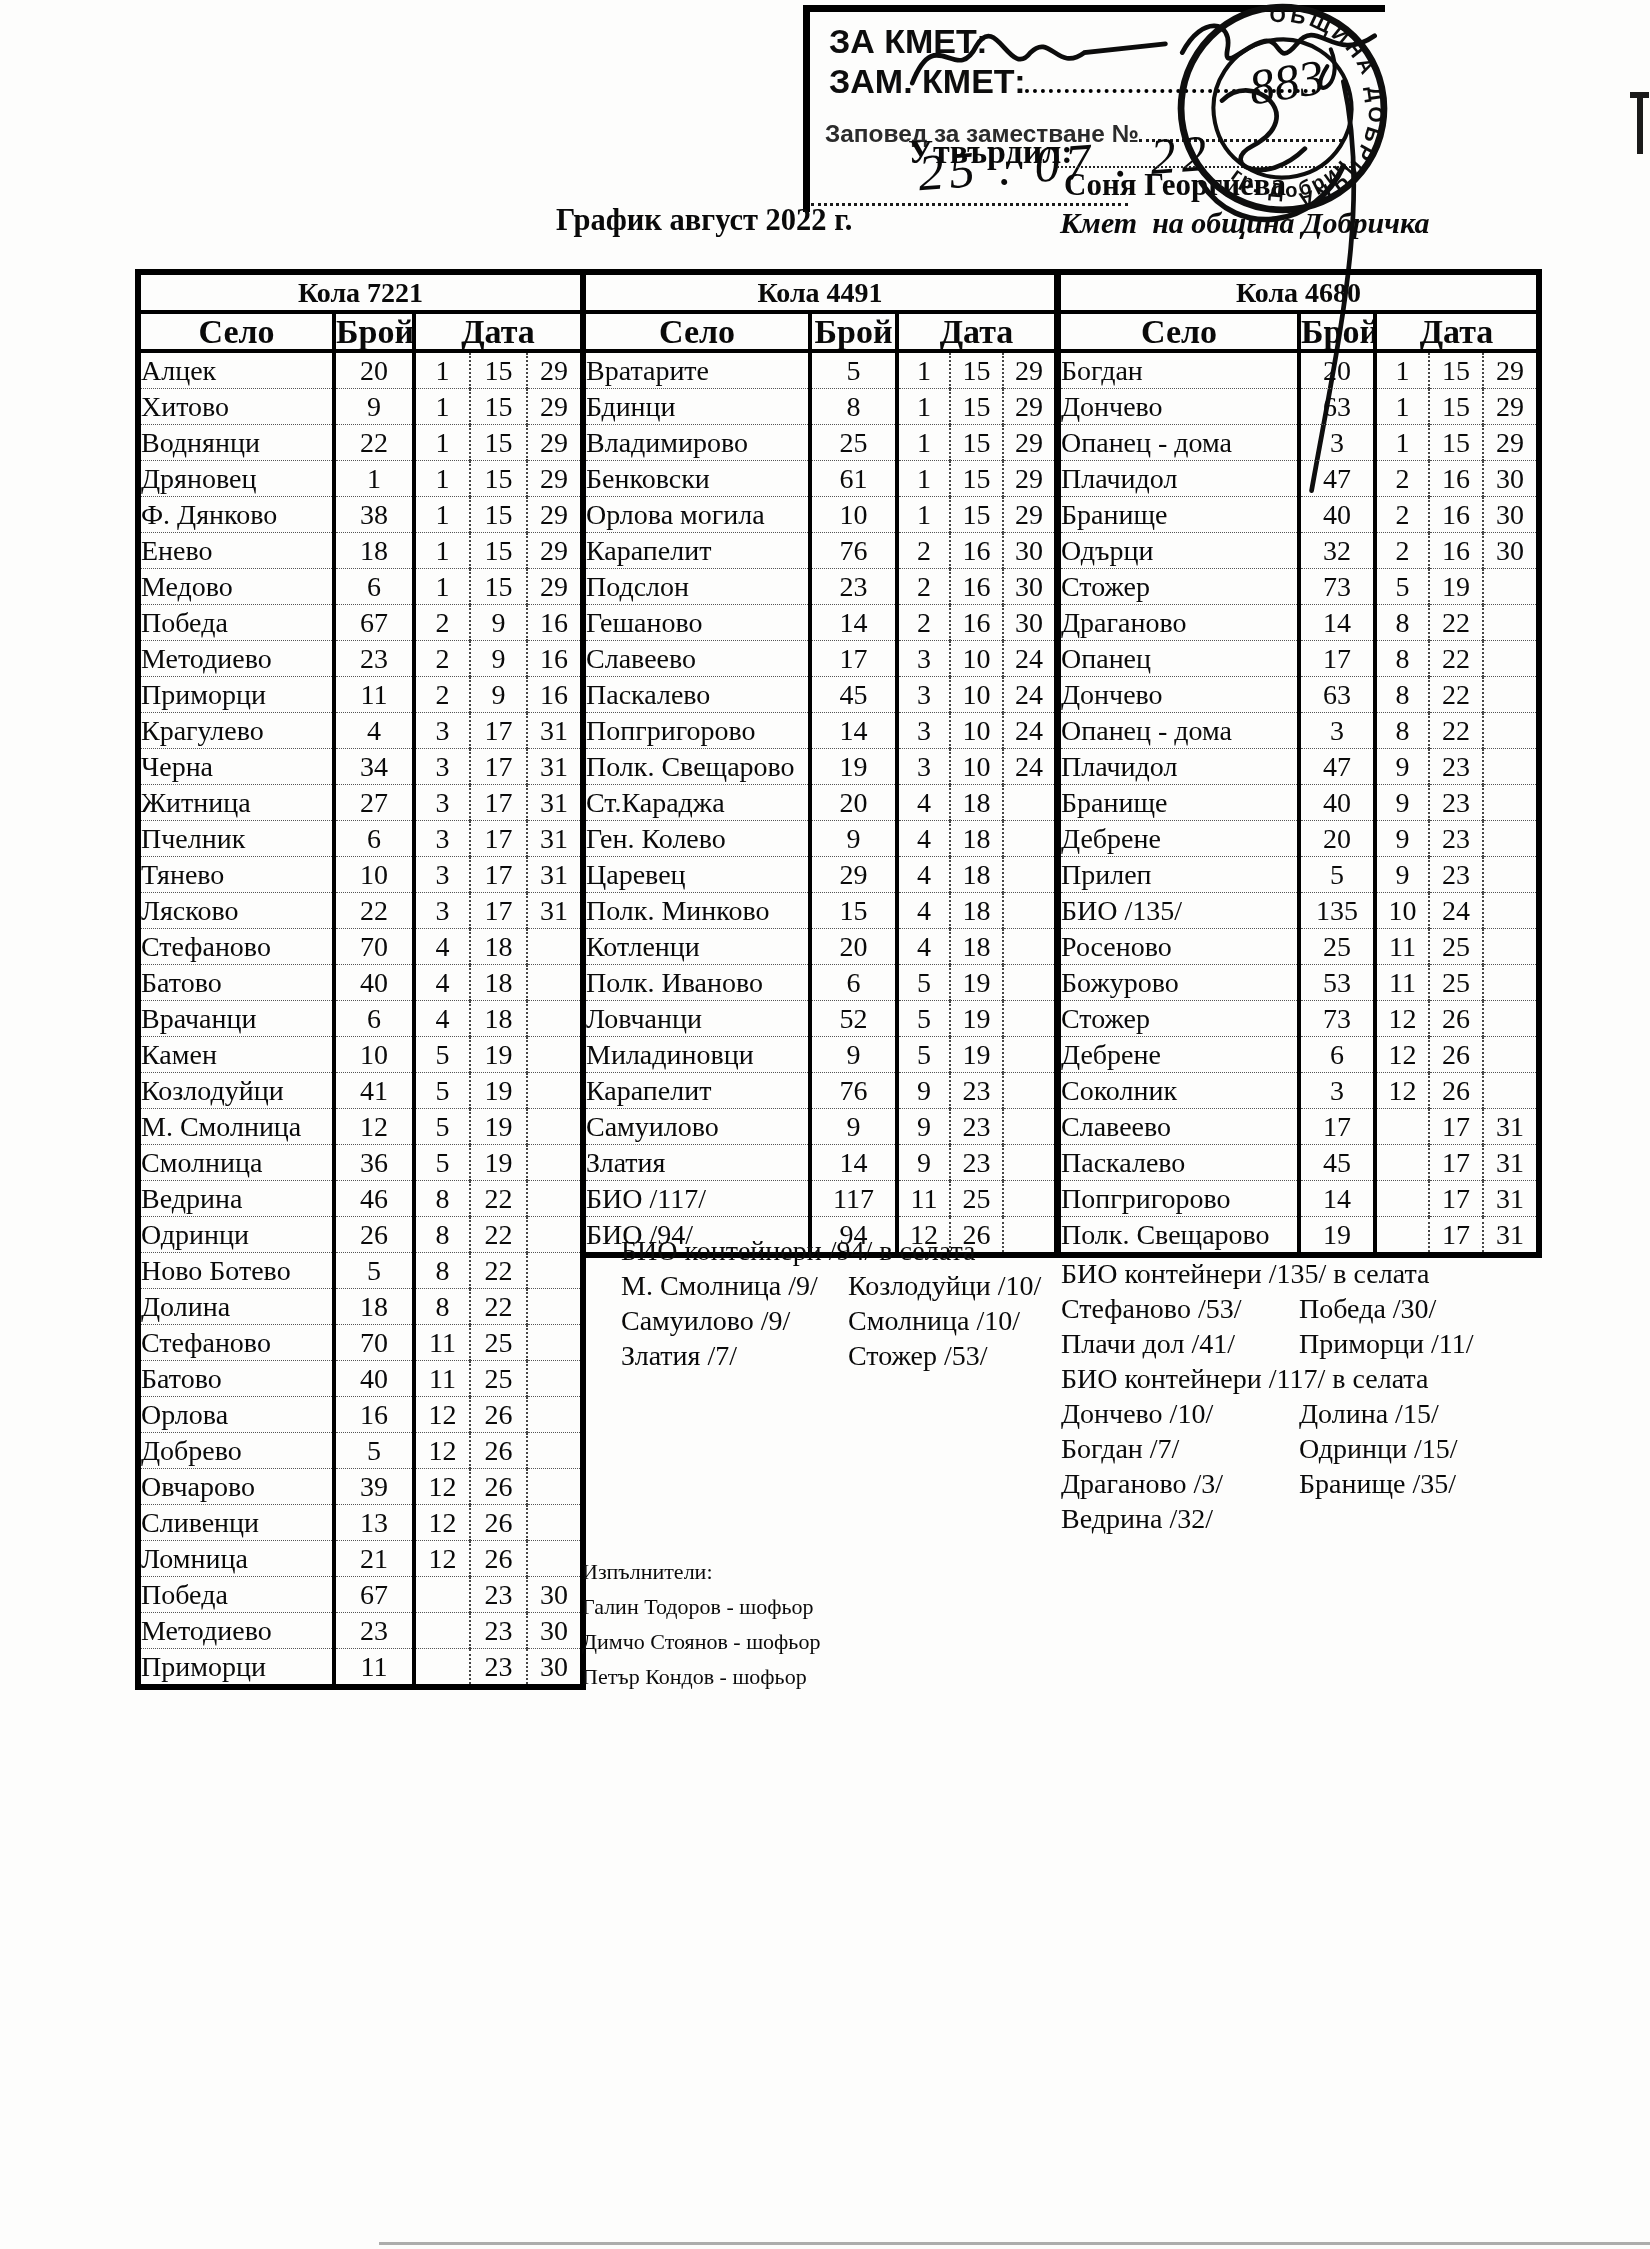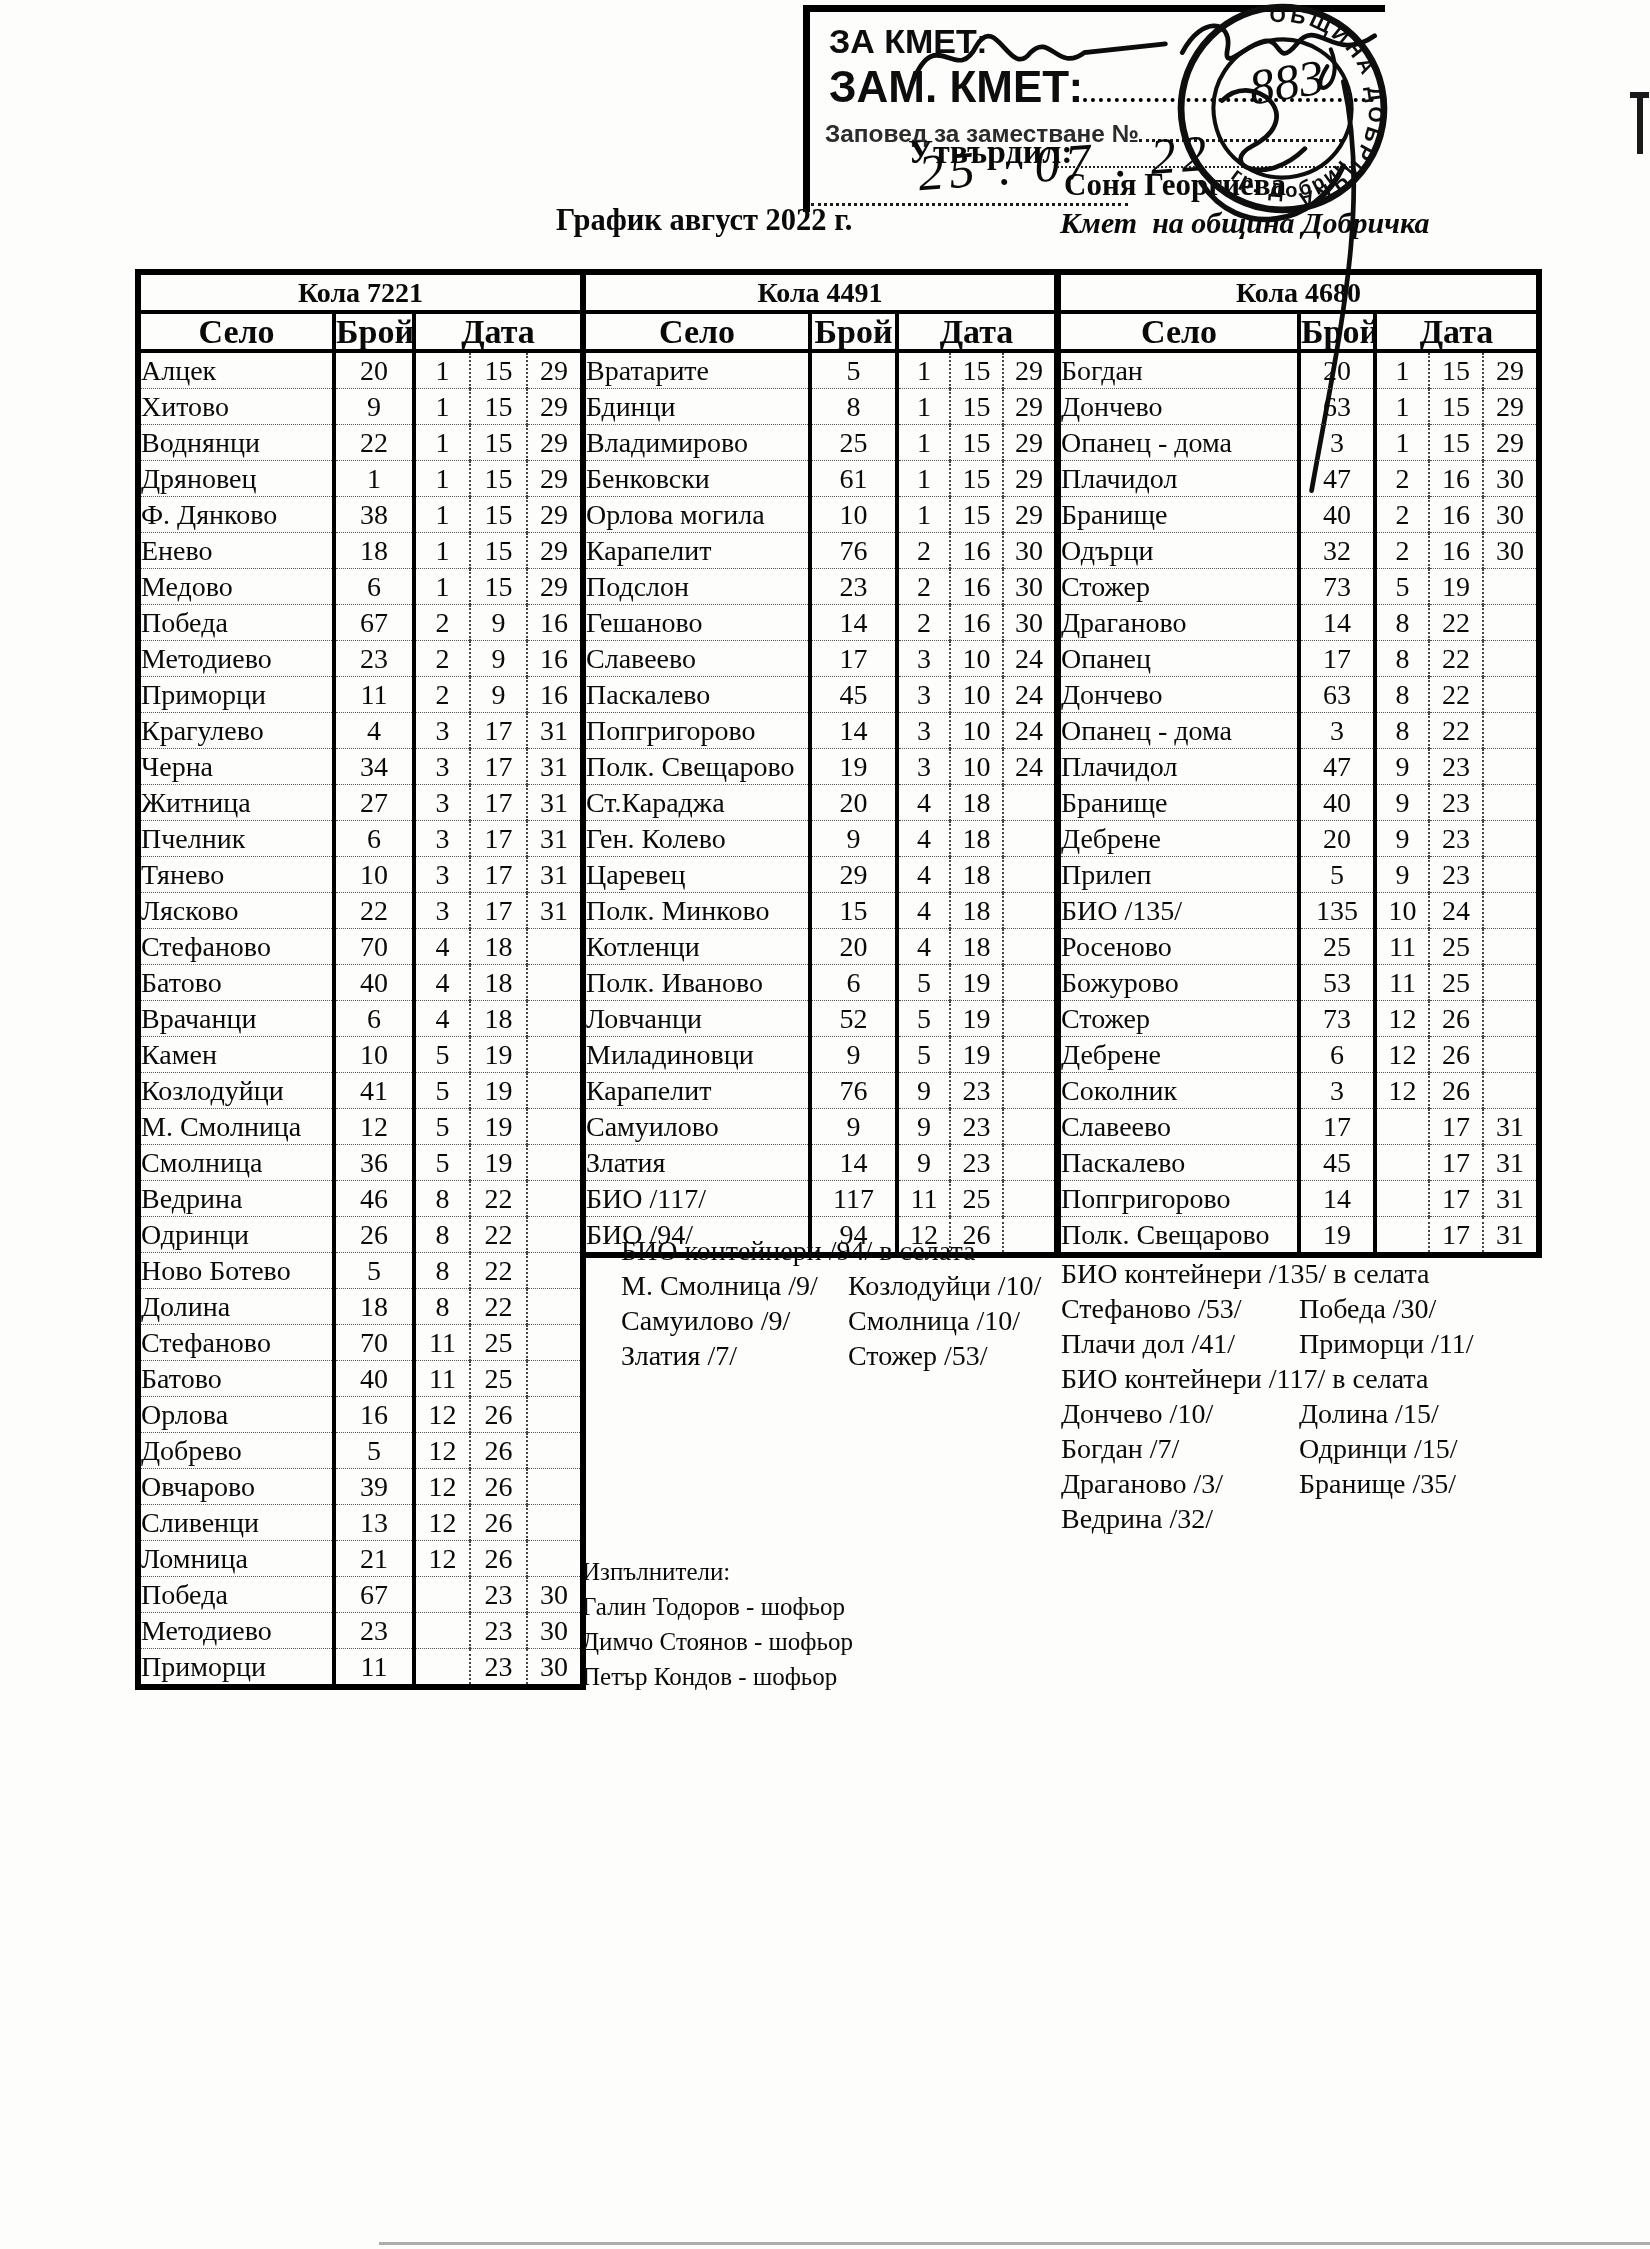--- a/index.html
+++ b/index.html
@@ -29,33 +29,33 @@
   .c-count,.c-date1,.c-date2,.c-date3{text-align:center;}
   .c-date2,.c-date3{border-left:2px dotted #444;}
   tbody tr+tr td{border-top:1.4px dotted #555;}
   
   .notes{position:absolute;font-size:28px;line-height:35px;white-space:nowrap;}
   .note-head{font-size:28px;}
   .note-row{display:flex;}
   .notes .note-cell{display:inline-block;}
   #notes-4491 .note-cell:first-child{width:227px;}
   #notes-4680 .note-cell:first-child{width:238px;}
-  #executors{position:absolute;left:582px;top:1554px;font-size:25px;line-height:35px;white-space:nowrap;}
+  #executors{position:absolute;left:582px;top:1554px;font-size:22px;line-height:35px;white-space:nowrap;}
   
   .artifact{position:absolute;background:#1a1a1a;}
   #bottom-edge{position:absolute;left:379px;top:2242px;width:1272px;height:2.7px;background:#8a8a8a;opacity:.7;}
 </style>
 </head>
 <body>
 
 <div id="page">
 
   <div id="stampbox">
     <div class="sb-line" style="left:19px;top:9.5px;font-size:34px;">ЗА КМЕТ:</div>
-    <div class="sb-line" style="left:19px;top:50px;font-size:44px;">
+    <div class="sb-line" style="left:19px;top:50px;font-size:34px;">
       <span>ЗАМ. КМЕТ:</span><span class="dots" style="width:291px;"></span>
     </div>
     <div class="sb-line" style="left:15px;top:108px;font-size:24.4px;color:#2b2b2b;">
       <span>Заповед за заместване №</span><span class="dots-thin" style="width:203px;"></span>
     </div>
     <div class="hand" style="left:439px;top:41px;font-size:50px;transform:rotate(-9deg);">883</div>
     <div class="hand" style="left:108px;top:122px;font-size:51px;letter-spacing:5.4px;transform:rotate(-4deg);">25 . 07 . 22</div>
     <div style="position:absolute;left:1.4px;top:191px;width:317px;border-bottom:3.4px dotted #1a1a1a;"></div>
 
     <svg width="501" height="108" style="position:absolute;left:88px;top:-10.8px;" viewBox="0 0 740 160">

